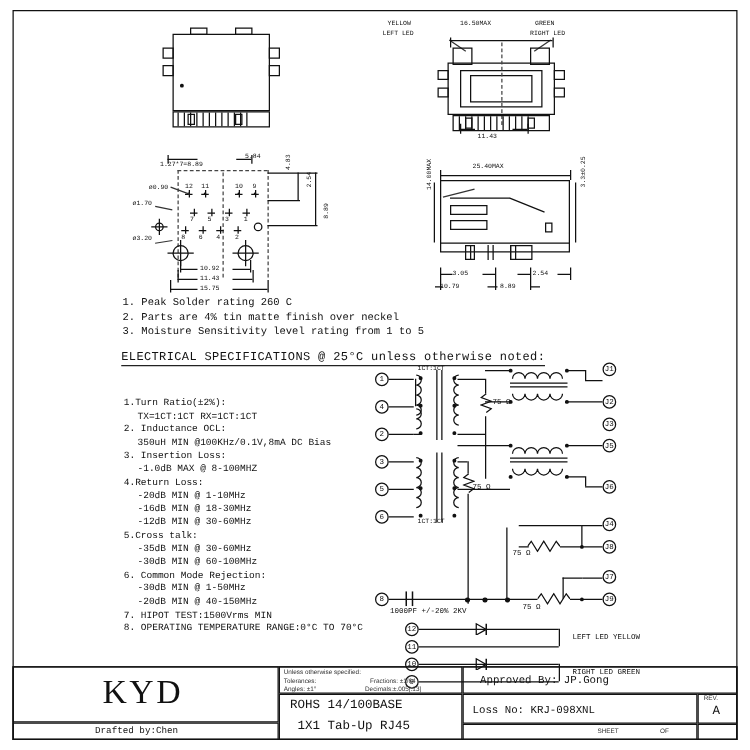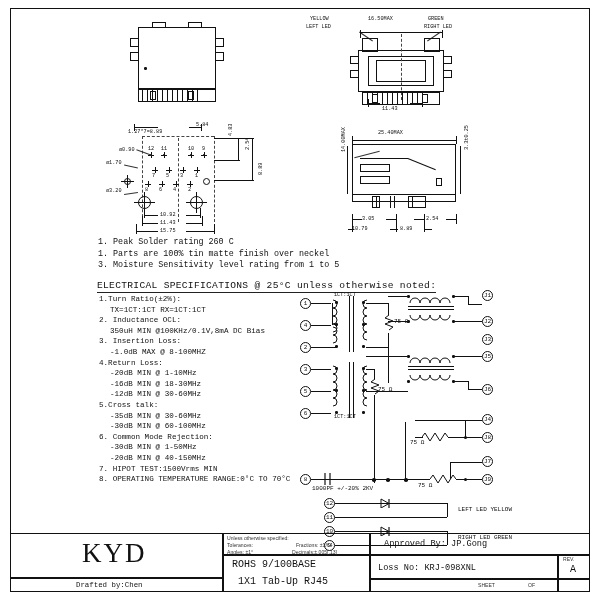--- a/index.html
+++ b/index.html
@@ -51,21 +51,21 @@
   #notes { position:absolute; left:98px; top:237px; }
   #notes div { font-family:"Liberation Mono", monospace; font-size:8.4px; line-height:11.6px; color:#111; }
 
   #espec-head {
     position:absolute; left:97px; top:280px;
     font-family:"Liberation Mono", monospace; font-size:9.6px;
     letter-spacing:0.3px;
     border-bottom:1px solid #222; padding-bottom:1px;
     color:#111;
   }
-  #espec { position:absolute; left:99px; top:294px; }
+  #espec { position:absolute; left:99px; top:318px; }
   #espec .item { font-family:"Liberation Mono", monospace; font-size:7.6px; line-height:10.6px; color:#111; white-space:nowrap; }
   #espec .sub { padding-left:11px; }
 
   
   #schem { position:absolute; left:300px; top:292px; width:250px; height:240px; }
   .pin {
     position:absolute; width:11px; height:11px;
     border:1px solid #111; border-radius:50%;
     font-family:"Liberation Mono", monospace; font-size:6px;
     line-height:9.6px; text-align:center; color:#111;
@@ -312,21 +312,21 @@
   <div class="ln hl" style="left:348px;top:229px;width:6px;"></div>
   <div class="ln hl" style="left:390px;top:229px;width:8px;"></div>
   <div class="ln hl" style="left:424px;top:229px;width:8px;"></div>
   <div class="ln vl" style="left:352px;top:214px;height:18px;"></div>
   <div class="ln vl" style="left:396px;top:214px;height:18px;"></div>
   <div class="ln vl" style="left:424px;top:214px;height:18px;"></div>
   <div class="ln vl" style="left:456px;top:214px;height:10px;"></div>
 
   <div id="notes">
     <div>1. Peak Solder rating 260 C</div>
-    <div>1. Parts are 100% tin matte finish over neckel</div>
+    <div>2. Parts are 4% tin matte finish over neckel</div>
     <div>3. Moisture Sensitivity level rating from 1 to 5</div>
   </div>
 
   <div id="espec-head">ELECTRICAL SPECIFICATIONS @ 25°C unless otherwise noted:</div>
   <div id="espec">
     <div class="item">1.Turn Ratio(±2%):</div>
     <div class="item sub">TX=1CT:1CT    RX=1CT:1CT</div>
     <div class="item">2. Inductance OCL:</div>
     <div class="item sub">350uH MIN @100KHz/0.1V,8mA DC Bias</div>
     <div class="item">3. Insertion Loss:</div>
@@ -537,21 +537,21 @@
     <div class="abs txt sm" style="left:66px;top:48px;">Drafted by:Chen</div>
 
     <div class="tcell" style="left:213px;top:0px;width:147px;height:22px;"></div>
     <div class="abs tolline" style="left:217px;top:2px;">Unless otherwise specified:</div>
     <div class="abs tolline" style="left:217px;top:9px;">Tolerances:</div>
     <div class="abs tolline" style="left:286px;top:9px;">Fractions: ±1/64</div>
     <div class="abs tolline" style="left:217px;top:16px;">Angles: ±1°</div>
     <div class="abs tolline" style="left:282px;top:16px;">Decimals:±.005[.13]</div>
 
     <div class="tcell" style="left:213px;top:22px;width:147px;height:37px;"></div>
-    <div class="abs txt lg" style="left:222px;top:26px;">ROHS 9/100BASE</div>
+    <div class="abs txt lg" style="left:222px;top:26px;">ROHS 14/100BASE</div>
     <div class="abs txt lg" style="left:228px;top:43px;">1X1 Tab-Up RJ45</div>
 
     <div class="tcell" style="left:360px;top:0px;width:220px;height:22px;"></div>
     <div class="abs txt md" style="left:374px;top:6px;">Approved By:  JP.Gong</div>
 
     <div class="tcell" style="left:360px;top:22px;width:188px;height:24px;"></div>
     <div class="abs txt md" style="left:368px;top:30px;">Loss No: KRJ-098XNL</div>
 
     <div class="tcell" style="left:548px;top:22px;width:32px;height:24px;"></div>
     <div class="abs tolline" style="left:553px;top:23px;">REV.</div>

